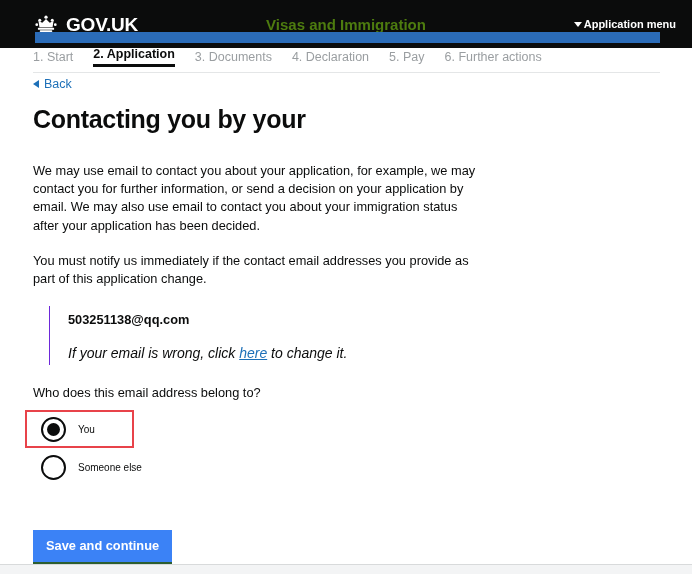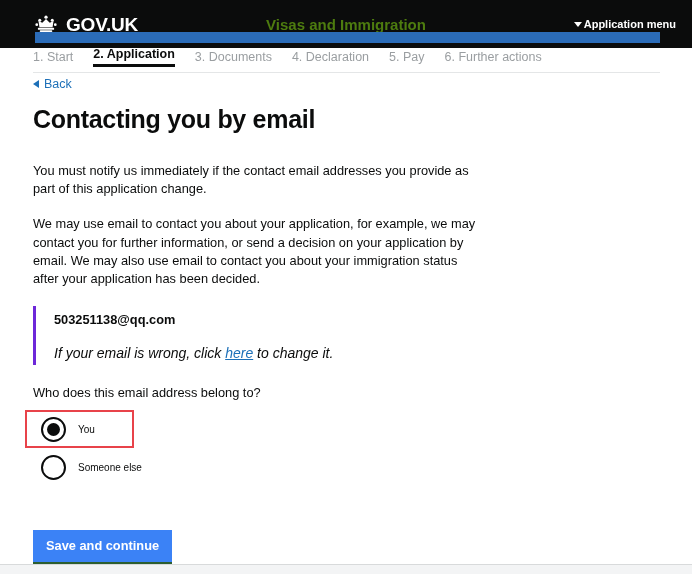--- a/index.html
+++ b/index.html
@@ -141,23 +141,23 @@
   p.body-text {
     margin: 0 0 17px 0;
     font-size: 12.8px;
     line-height: 18.2px;
     color: #0b0c0c;
     max-width: 450px;
   }
 
   
   .inset-block {
-    border-left: 3px solid #6d28d9;
+    border-left: 1px solid #6d28d9;
     padding: 6px 0 4px 18px;
-    margin: 18px 0 20px 0;
+    margin: 18px 0 20px 16px;
   }
   .email-value {
     font-size: 12.8px;
     font-weight: bold;
     color: #0b0c0c;
     margin: 0 0 18px 0;
   }
   .email-hint {
     font-size: 14px;
     color: #0b0c0c;
@@ -287,24 +287,24 @@
   <div class="phase-item">6. Further actions</div>
 </nav>
 
 <main class="content">
 
   <a class="back-link">
     <span class="caret-left"></span>
     <span>Back</span>
   </a>
 
-  <h1 class="page-title">Contacting you by email</h1>
-
+  <h1 class="page-title">Contacting you by your</h1>
+
+  <p class="body-text">We may use email to contact you about your application, for example, we may contact you for further information, or send a decision on your application by email. We may also use email to contact you about your immigration status after your application has been decided.</p>
   <p class="body-text">You must notify us immediately if the contact email addresses you provide as part of this application change.</p>
-  <p class="body-text">We may use email to contact you about your application, for example, we may contact you for further information, or send a decision on your application by email. We may also use email to contact you about your immigration status after your application has been decided.</p>
 
   <div class="inset-block">
     <p class="email-value">503251138@qq.com</p>
     <p class="email-hint"><span>If your email is wrong, click </span><a class="inline-link">here</a><span> to change it.</span></p>
   </div>
 
   <p class="radio-question">Who does this email address belong to?</p>
 
   <div class="radio-group">
     <label class="radio-row highlighted">

